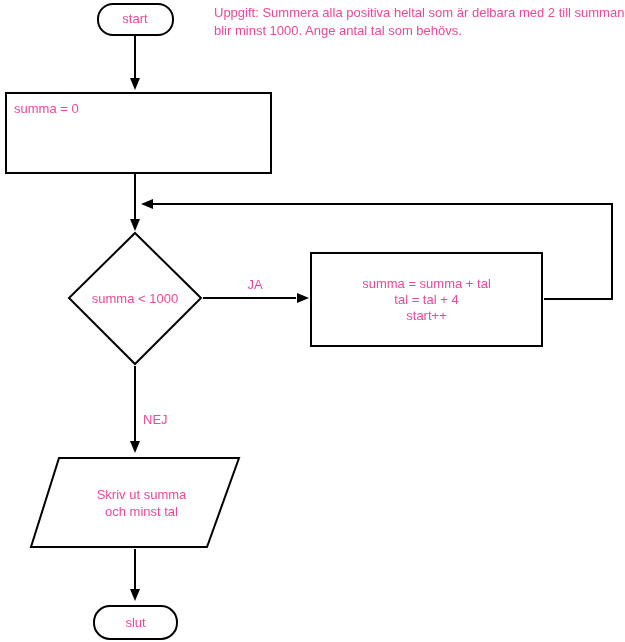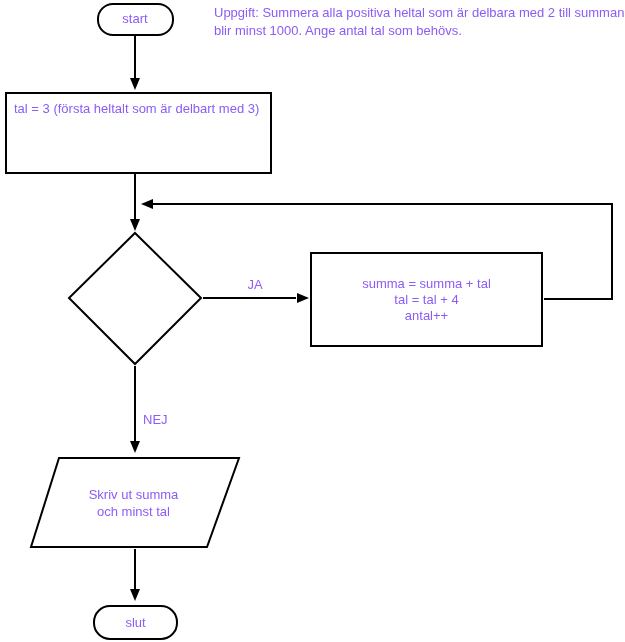--- a/index.html
+++ b/index.html
@@ -32,38 +32,38 @@
     stroke-width: 2;
   }
   .arrowhead {
     fill: #000000;
     stroke: none;
   }
   .txt {
     position: absolute;
     font-size: 13px;
     line-height: 18px;
-    color: #8b5cf6;
+    color: #ec4899;
     white-space: nowrap;
   }
   .center-box {
     display: flex;
     align-items: center;
     justify-content: center;
     text-align: center;
     flex-direction: column;
   }
   #note-text       { left: 214px; top: 4px; }
   #start-label     { left: 97px;  top: 3px;  width: 76px;  height: 32px; }
   #init-text       { left: 14px;  top: 100px; }
   #decision-label  { left: 68px;  top: 232px; width: 134px; height: 133px; }
   #ja-label        { left: 229px; top: 276px; width: 28px; text-align: center; margin-left: 12px; }
   #nej-label       { left: 143px; top: 411px; }
   #process-text    { left: 311px; top: 253px; width: 231px; height: 93px; line-height: 16px; border-radius: 22px; }
-  #output-text     { left: 28px;  top: 457px; width: 211px; height: 91px; line-height: 17px; }
+  #output-text     { left: 36px;  top: 457px; width: 211px; height: 91px; line-height: 17px; }
   #end-label       { left: 93px;  top: 605px; width: 85px;  height: 35px; }
 </style>
 </head>
 <body>
 
 <div id="page">
 
   <svg id="flow-svg" viewBox="0 0 625 642" xmlns="http://www.w3.org/2000/svg">
 
     <path class="edge" d="M135 36 V79"></path>
@@ -93,32 +93,33 @@
   </svg>
 
   <div class="txt" id="note-text">
     <div>Uppgift: Summera alla positiva heltal som är delbara med 2 till summan</div>
     <div>blir minst 1000. Ange antal tal som behövs.</div>
   </div>
 
   <div class="txt center-box" id="start-label">start</div>
 
   <div class="txt" id="init-text">
-    <div>tal = 3 (första heltalt som är delbart med 3)</div>
+    <div>summa = 0</div>
   </div>
 
+  <div class="txt center-box" id="decision-label">summa &lt; 1000</div>
 
   <div class="txt" id="ja-label">JA</div>
 
   <div class="txt" id="nej-label">NEJ</div>
 
   <div class="txt center-box" id="process-text">
     <div>summa = summa + tal</div>
     <div>tal = tal + 4</div>
-    <div>antal++</div>
+    <div>start++</div>
   </div>
 
   <div class="txt center-box" id="output-text">
     <div>Skriv ut summa</div>
     <div>och minst tal</div>
   </div>
 
   <div class="txt center-box" id="end-label">slut</div>
 
 </div>

